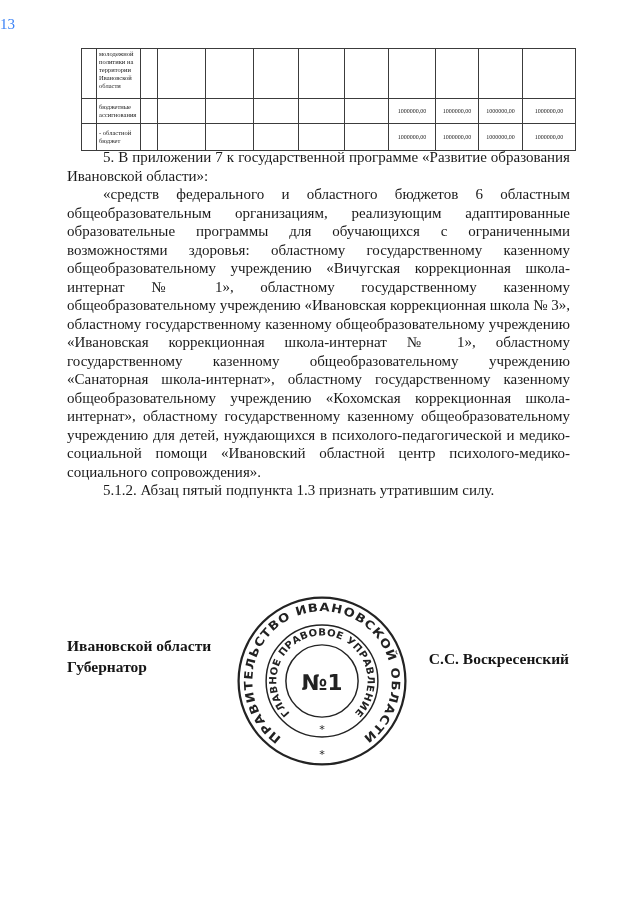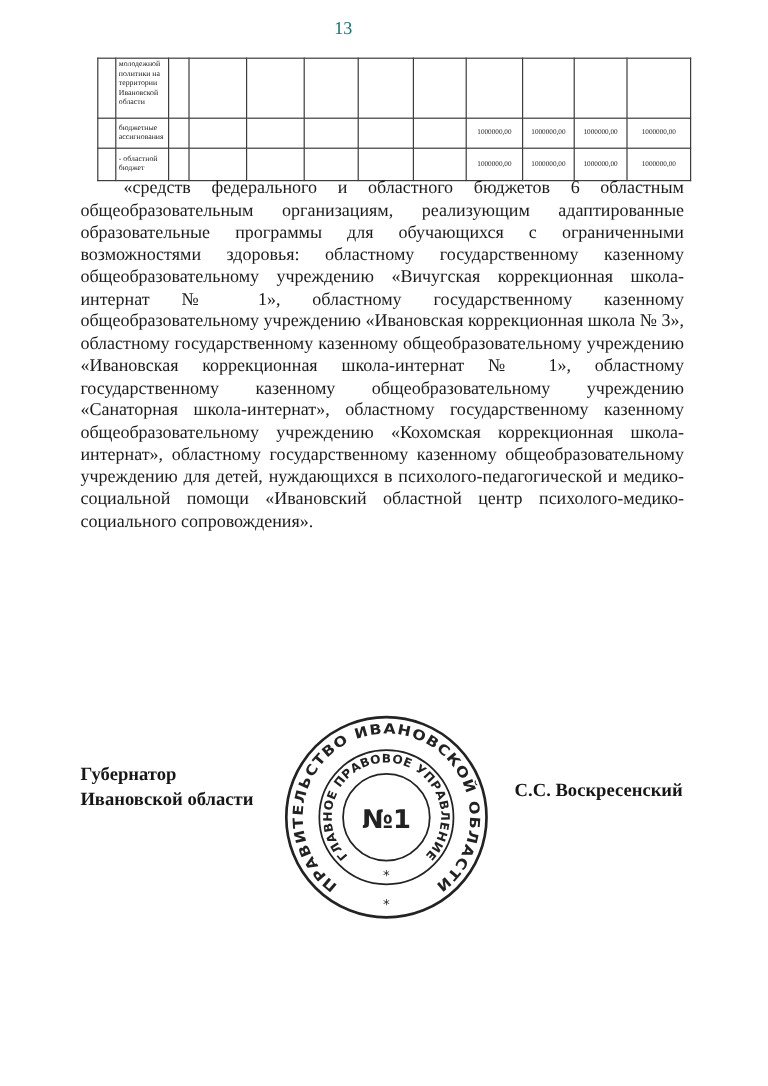--- a/index.html
+++ b/index.html
@@ -1,22 +1,22 @@
 <!DOCTYPE html>
 <html><head>
 <meta charset="utf-8">
 <style>
   html,body{margin:0;padding:0;}
   body{
     width:640px;height:905px;position:relative;background:#ffffff;
     font-family:"Liberation Serif", serif;color:#1a1a1a;overflow:hidden;
   }
   .page-number{
-    position:absolute;top:16px;left:0;width:572px;text-align:center;
-    font-size:15px;color:#0f766e;
+    position:absolute;top:16px;left:0;width:572px;text-align:left;
+    font-size:15px;color:#3b82f6;
   }
   
   .budget-table{
     position:absolute;left:81px;top:48px;border-collapse:collapse;
     table-layout:fixed;width:494px;
   }
   .budget-table td{
     border:1.4px solid #3c3c3c;padding:1px 2px;vertical-align:top;
     font-size:6.5px;line-height:8px;color:#222;overflow:hidden;
     font-family:"Liberation Serif", serif;
@@ -110,26 +110,28 @@
     <td></td>
     <td class="num">1000000,00</td>
     <td class="num">1000000,00</td>
     <td class="num">1000000,00</td>
     <td class="num">1000000,00</td>
   </tr>
 </tbody>
   </table>
 
 <div class="doc-body">
+  <p>5. В приложении 7 к государственной программе «Развитие образования Ивановской области»:</p>
   <p>«средств федерального и областного бюджетов 6 областным общеобразовательным организациям, реализующим адаптированные образовательные программы для обучающихся с ограниченными возможностями здоровья: областному государственному казенному общеобразовательному учреждению «Вичугская коррекционная школа-интернат № 1», областному государственному казенному общеобразовательному учреждению «Ивановская коррекционная школа № 3», областному государственному казенному общеобразовательному учреждению «Ивановская коррекционная школа-интернат № 1», областному государственному казенному общеобразовательному учреждению «Санаторная школа-интернат», областному государственному казенному общеобразовательному учреждению «Кохомская коррекционная школа-интернат», областному государственному казенному общеобразовательному учреждению для детей, нуждающихся в психолого-педагогической и медико-социальной помощи «Ивановский областной центр психолого-медико-социального сопровождения».</p>
+  <p>5.1.2. Абзац пятый подпункта 1.3 признать утратившим силу.</p>
 </div>
 
 <div class="sig-left">
+  <div>Ивановской области</div>
   <div>Губернатор</div>
-  <div>Ивановской области</div>
 </div>
 <div class="sig-right">С.С. Воскресенский</div>
 
 <div class="seal">
   <svg viewBox="0 0 200 200" xmlns="http://www.w3.org/2000/svg">
     <defs>
       <path id="outerArc" d="M 59.5 170.1 A 81 81 0 1 1 140.5 170.1" fill="none"></path>
       <path id="innerArc" d="M 65.9 140.6 A 53 53 0 1 1 134.1 140.6" fill="none"></path>
     </defs>
     <circle cx="100" cy="100" r="97" fill="none" stroke="#232323" stroke-width="2.6"></circle>

